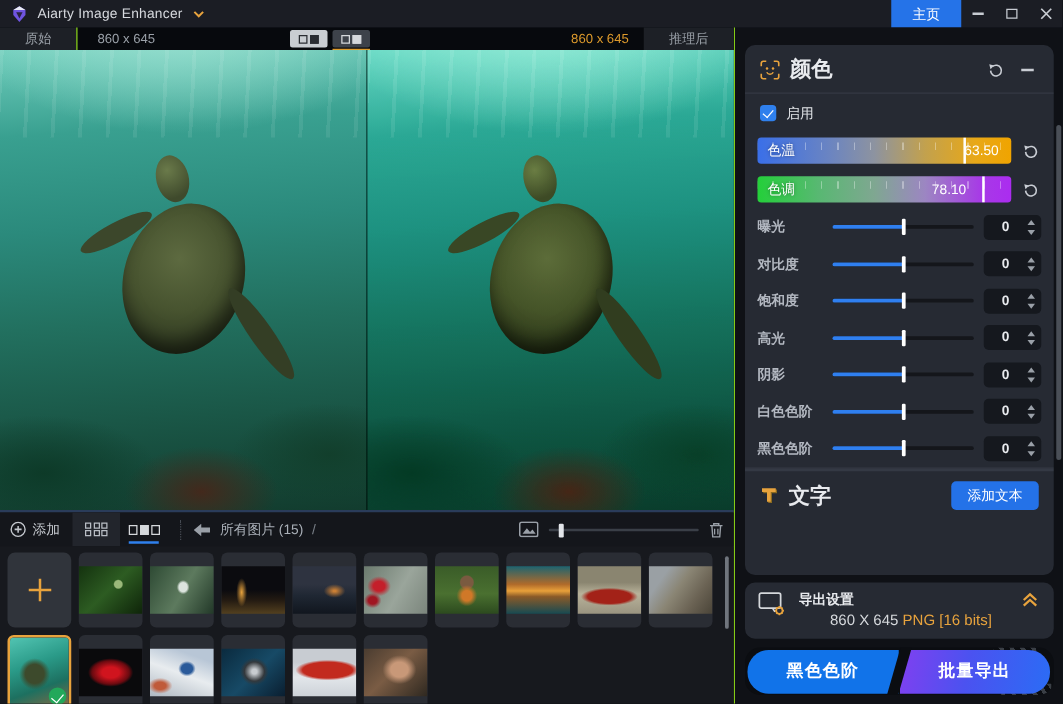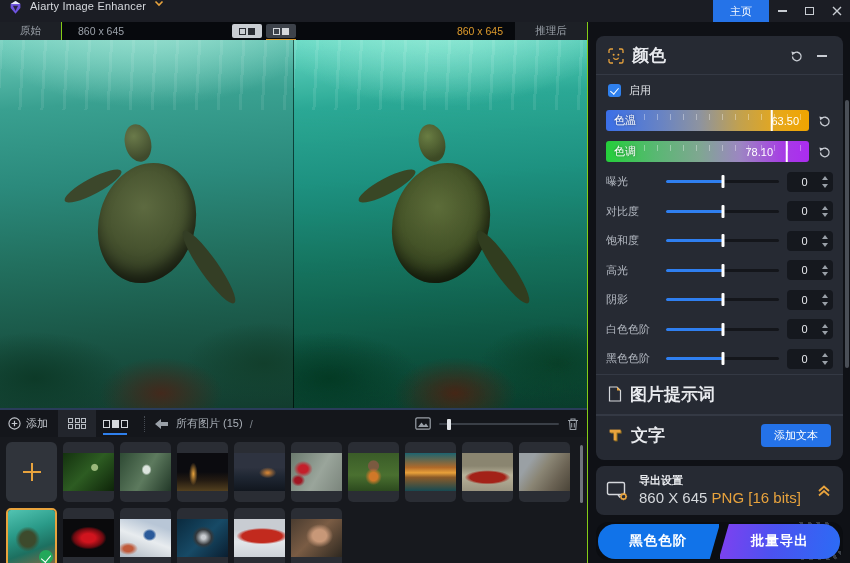--- a/index.html
+++ b/index.html
@@ -1,21 +1,21 @@
 <!DOCTYPE html>
 <html><head>
 <meta charset="utf-8">
 <style>
   * { margin:0; padding:0; box-sizing:border-box; }
   html,body { width:850px; height:563px; overflow:hidden; background:#0e1014;
               font-family:"Liberation Sans", sans-serif; }
   .app { width:850px; height:563px; display:flex; flex-direction:column; background:#15171c; color:#cfd3da; font-size:11px; }
 
   
-  .titlebar { height:22px; background:#1b1d24; display:flex; padding-left:8px; flex:none; }
+  .titlebar { height:22px; background:#1b1d24; display:flex; align-items:center; padding-left:8px; flex:none; }
   .gem { width:15px; height:15px; margin-right:7px; }
   .app-title { color:#d6d9de; font-size:11px; letter-spacing:.2px; }
   .title-chevron { margin-left:8px; }
   .tb-spacer { flex:1; }
   .home-btn { width:56px; height:22px; background:#2573e8; color:#fff; display:flex; align-items:center; justify-content:center; font-size:11px; cursor:pointer; }
   .win-btn { width:27px; height:22px; display:flex; align-items:center; justify-content:center; }
   .min-glyph { width:9px; height:1.5px; background:#c8ccd2; }
   .max-glyph { width:9px; height:8px; border:1.2px solid #c8ccd2; }
 
   
@@ -144,40 +144,40 @@
   .grad-bar .ticks { position:absolute; left:0; right:0; top:4px; height:6px;
     background:repeating-linear-gradient(90deg, rgba(255,255,255,0) 0 12px, rgba(255,255,255,.35) 12px 13px); }
   .grad-bar .bar-label { position:absolute; left:8px; top:0; bottom:0; display:flex; align-items:center; color:#fff; font-size:11px; text-shadow:0 0 3px rgba(0,0,0,.4); }
   .grad-bar .bar-value { position:absolute; top:0; bottom:0; display:flex; align-items:center; color:#fff; font-size:11px; }
   .grad-bar.temp .bar-value { right:10px; }
   .grad-bar.tint .bar-value { right:36px; }
   .grad-handle { position:absolute; top:0; bottom:0; width:2.5px; background:#fff; transform:translateX(-50%); }
   .tint-spacer { margin-top:10px; }
 
   .sliders { margin-top:5px; }
-  .srow { display:flex; align-items:center; height:29.5px; padding:0 10px; gap:8px; }
+  .srow { display:flex; align-items:center; height:29.5px; padding:0 10px; gap:8px;font-weight:bold; }
   .slabel { width:52px; color:#b3b8c1; flex:none; }
   .strack { flex:1; height:3px; background:#14161b; border-radius:2px; position:relative; }
   .sfill { position:absolute; left:0; top:0; bottom:0; width:50%; background:#2f7ff0; border-radius:2px; }
   .shandle { position:absolute; left:50%; top:-5px; width:3px; height:13px; background:#fff; border-radius:1px; transform:translateX(-50%); }
   .sval { width:46px; height:20px; background:#15181e; border-radius:4px; display:flex; align-items:center; flex:none; padding:0 5px 0 0; }
   .sval span.num { flex:1; text-align:center; color:#e8eaee; }
   .step { display:flex; flex-direction:column; gap:3.5px; align-items:center; }
   .tri-up { width:0; height:0; border-left:3.5px solid transparent; border-right:3.5px solid transparent; border-bottom:4px solid #9aa0a8; display:block; }
   .tri-down { width:0; height:0; border-left:3.5px solid transparent; border-right:3.5px solid transparent; border-top:4px solid #9aa0a8; display:block; }
 
   .row-line { display:flex; align-items:center; gap:8px; padding:8px 12px; }
   .view-btn { padding:2px 11px; border:1px solid #2f80ed; border-radius:6px; background:#1b1f27; color:#e8ecf2; font-size:10.5px; }
   .addtext-btn { margin-left:auto; background:#2472e8; color:#fff; border-radius:4px; padding:4px 13px; font-size:11px; }
   .muted { color:#9aa0a8; }
 
-  .export-card { margin-top:6px; display:flex; align-items:center; gap:9px; padding:7px 12px 7px 10px; }
+  .export-card { margin-top:6px; display:flex; align-items:flex-start; gap:9px; padding:7px 12px 7px 10px; }
   .exp-text { flex:1; line-height:1.35; }
   .exp-title { color:#e8eaee; font-weight:bold; }
-  .exp-sub { font-size:15px; }
+  .exp-sub { font-size:12px;margin-left:25px; }
   .exp-size { color:#d5d8dc; }
   .exp-amber { color:#e8a33d; }
 
   .export-actions { margin-top:7px; position:relative; height:38px; background:#0b0d11; border-radius:12px; display:flex; overflow:hidden; flex:none; }
   .export-actions::before { content:""; position:absolute; right:14px; top:0; width:34px; height:7px;
      background:repeating-linear-gradient(55deg,#3a3f46 0 3px, rgba(0,0,0,0) 3px 7px); }
   .export-actions::after { content:""; position:absolute; right:2px; bottom:0; width:40px; height:9px;
      background:repeating-linear-gradient(55deg,#3a3f46 0 3px, rgba(0,0,0,0) 3px 7px); }
   .exp-btn { flex:1; display:flex; align-items:center; justify-content:center; color:#fff; font-size:13.5px; font-weight:bold; letter-spacing:1px; position:relative; z-index:1; }
   .exp-btn.single { background:#1173e9; border-radius:17px 0 0 17px; margin:1.5px 0 1.5px 2px; }
@@ -538,27 +538,20 @@
                 <span class="num">0</span>
                 <span class="step">
                   <i class="tri-up"></i>
                   <i class="tri-down"></i>
                 </span>
               </div>
             </div>
           </div>
 
         <div class="divider"></div>
-        <div class="row-line">
-          <svg width="14" height="16" viewBox="0 0 14 16">
-            <path d="M1.5 1 H9 L12.5 4.5 V15 H1.5 Z" fill="none" stroke="#d5d8dc" stroke-width="1.2"></path>
-            <polygon points="9,1 12.5,4.5 9,4.5" fill="#e8a33d"></polygon>
-          </svg>
-          <span class="sec-title">图片提示词</span>
-        </div>
         <div class="divider"></div>
         <div class="divider"></div>
         <div class="row-line">
           <svg width="15" height="15" viewBox="0 0 15 15">
             <rect x="2.6" y="2.6" width="11" height="3" fill="#8a6a20"></rect>
               <rect x="6.6" y="5" width="3" height="8.4" fill="#8a6a20"></rect>
             <rect x="1.6" y="1.6" width="11" height="3" fill="#e8a33d"></rect>
               <rect x="5.6" y="4" width="3" height="8.4" fill="#e8a33d"></rect>
           </svg>
           <span class="sec-title">文字</span>

